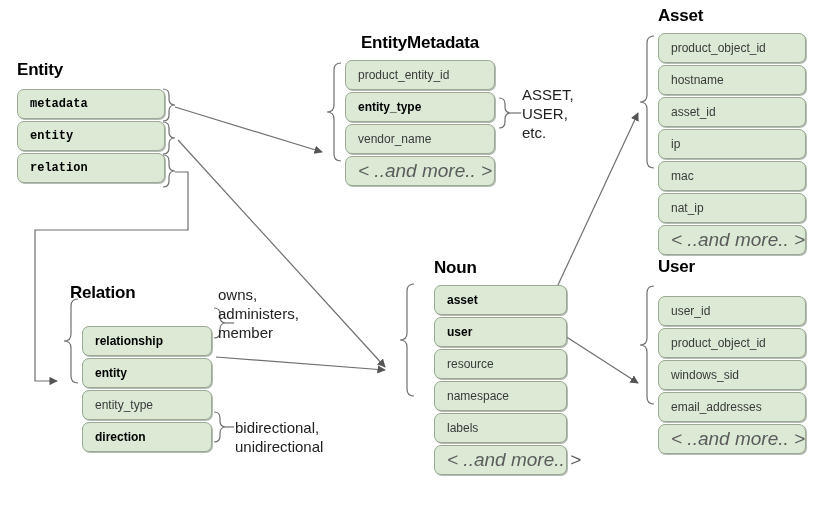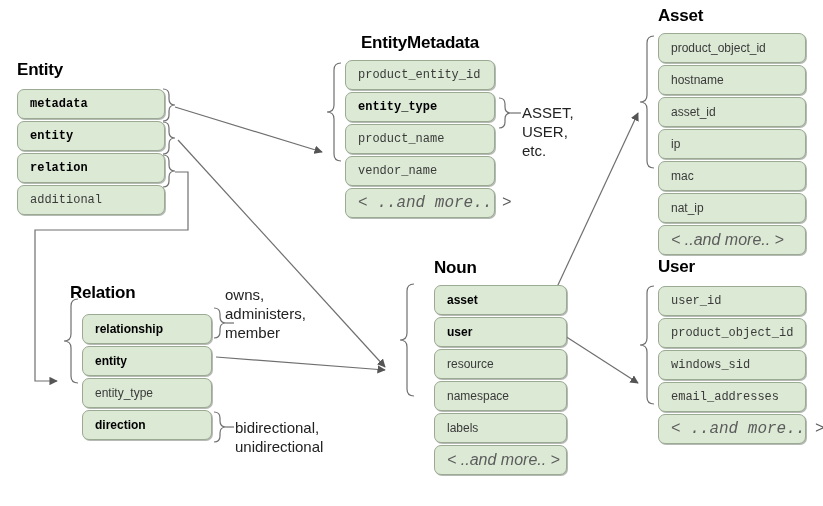--- a/index.html
+++ b/index.html
@@ -30,21 +30,21 @@
     border:1px solid #9aaa93;
     border-radius:7px;
     box-shadow:1px 1px 0 rgba(120,130,118,0.55);
     display:flex;align-items:center;
     padding-left:12px;
     font-size:12px;
     color:#3a3a3a;
     white-space:nowrap;
   }
   .row.bold{font-weight:bold;color:#000;}
-  .row.more{font-style:italic;color:#5c5c5c;font-size:16px;}
+  .row.more{font-style:italic;color:#5c5c5c;font-size:19px;}
   .note{
     position:absolute;
     font-size:15px;color:#222;
     line-height:19px;
     white-space:pre;
   }
 </style>
 </head>
 <body>
 
@@ -94,51 +94,49 @@
       <path d="M551,327 L638,383" marker-end="url(#arrow)"></path>
     </g>
   </svg>
 
   <div class="group" style="left:17px;top:60px;width:148px;">
     <div class="group-title">Entity</div>
     <div class="rows" style="margin-top:10px;font-family:Liberation Mono, monospace;">
       <div class="row bold">metadata</div>
       <div class="row bold">entity</div>
       <div class="row bold">relation</div>
-      <div class="row">additional</div>
     </div>
   </div>
 
   <div class="group" style="left:345px;top:33px;width:150px;text-align:center;">
     <div class="group-title">EntityMetadata</div>
-    <div class="rows" style="margin-top:8px;font-family:Liberation Mono, monospace;">
+    <div class="rows" style="margin-top:8px;">
       <div class="row">product_entity_id</div>
       <div class="row bold">entity_type</div>
-      <div class="row">product_name</div>
       <div class="row">vendor_name</div>
       <div class="row more">&lt; ..and more.. &gt;</div>
     </div>
   </div>
 
   <div class="group" style="left:658px;top:6px;width:148px;">
     <div class="group-title">Asset</div>
     <div class="rows" style="margin-top:8px;">
       <div class="row">product_object_id</div>
       <div class="row">hostname</div>
       <div class="row">asset_id</div>
       <div class="row">ip</div>
       <div class="row">mac</div>
       <div class="row">nat_ip</div>
       <div class="row more">&lt; ..and more.. &gt;</div>
     </div>
   </div>
 
   <div class="group" style="left:82px;top:283px;width:130px;">
     <div class="group-title" style="margin-left:-12px;">Relation</div>
-    <div class="rows" style="margin-top:12px;">
+    <div class="rows" style="margin-top:24px;">
       <div class="row bold">relationship</div>
       <div class="row bold">entity</div>
       <div class="row">entity_type</div>
       <div class="row bold">direction</div>
     </div>
   </div>
 
   <div class="group" style="left:434px;top:258px;width:133px;">
     <div class="group-title">Noun</div>
     <div class="rows" style="margin-top:8px;">
@@ -146,33 +144,33 @@
       <div class="row bold">user</div>
       <div class="row">resource</div>
       <div class="row">namespace</div>
       <div class="row">labels</div>
       <div class="row more">&lt; ..and more.. &gt;</div>
     </div>
   </div>
 
   <div class="group" style="left:658px;top:257px;width:148px;">
     <div class="group-title">User</div>
-    <div class="rows" style="margin-top:10px;font-family:Liberation Mono, monospace;">
+    <div class="rows" style="margin-top:20px;">
       <div class="row">user_id</div>
       <div class="row">product_object_id</div>
       <div class="row">windows_sid</div>
       <div class="row">email_addresses</div>
       <div class="row more">&lt; ..and more.. &gt;</div>
     </div>
   </div>
 
-  <div class="note" style="left:522px;top:103px;">ASSET,
+  <div class="note" style="left:522px;top:85px;">ASSET,
 USER,
 etc.</div>
 
-  <div class="note" style="left:225px;top:285px;">owns,
+  <div class="note" style="left:218px;top:285px;">owns,
 administers,
 member</div>
 
   <div class="note" style="left:235px;top:418px;">bidirectional,
 unidirectional</div>
 
 </div>
 
 </body></html>

